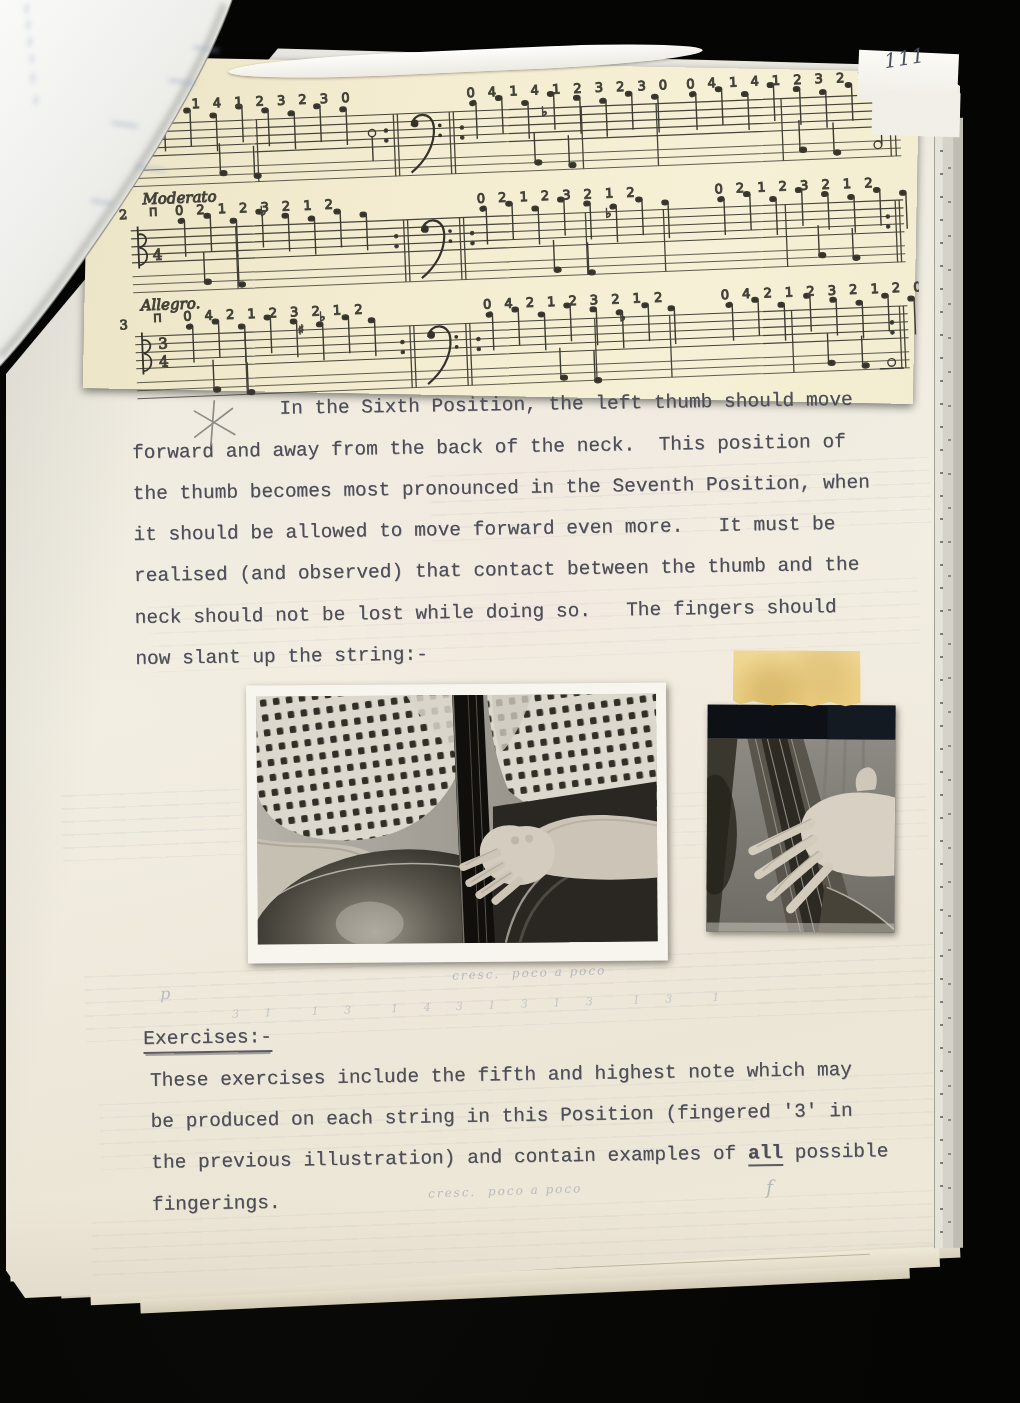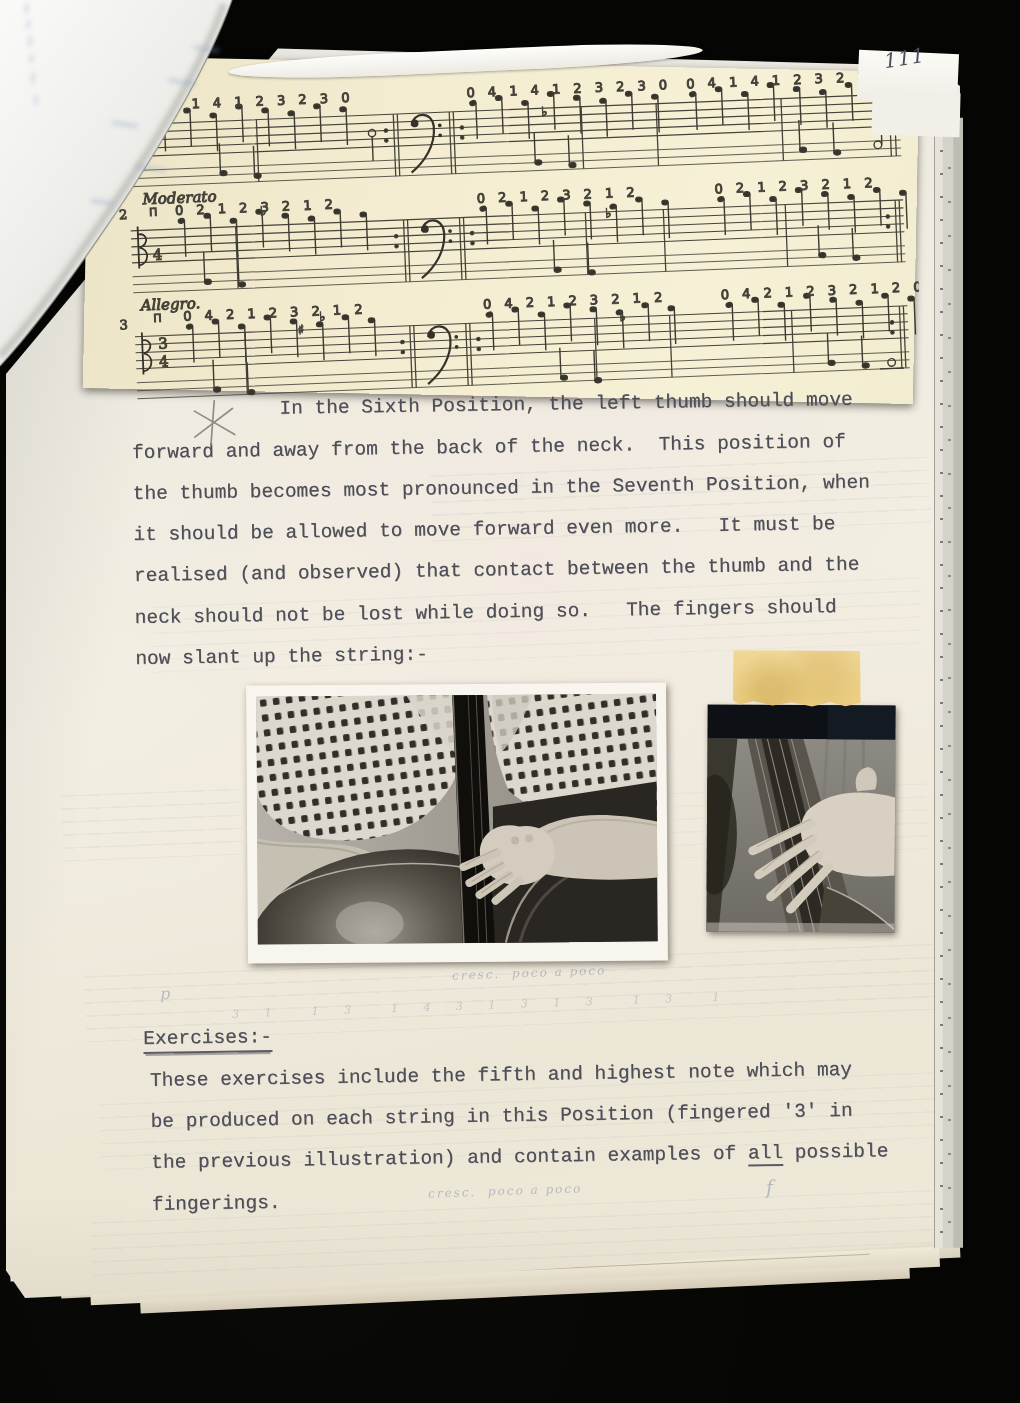--- a/index.html
+++ b/index.html
@@ -60,21 +60,21 @@
   .cornerA{left:858px;top:52px;width:100px;height:50px;z-index:7;background:linear-gradient(#fbfaf5,#efede6);transform:rotate(2.5deg);}
   .cornerB{left:872px;top:92px;width:88px;height:44px;z-index:7;background:#f1efe7;transform:rotate(1.5deg);}
   .pageNum{left:884px;top:46px;z-index:8;font-family:"DejaVu Serif",serif;font-size:20px;color:#49505e;
     transform:rotate(-9deg) skewX(-14deg);letter-spacing:1px;}
 
   
   .typedLayer{left:0;top:0;width:1020px;height:1403px;z-index:4;transform:rotate(-0.9deg);transform-origin:140px 640px;pointer-events:none;}
   .tline{position:absolute;font-family:"Liberation Mono",monospace;font-size:19.5px;color:#4e4e58;
     white-space:pre;text-shadow:0.4px 0.4px 0.6px rgba(80,80,92,.55);}
   .hUnder{border-bottom:2.5px solid rgba(75,75,85,.9);padding-bottom:2px;box-shadow:0 4px 0 -2px rgba(75,75,85,.45);}
-  .uWord{border-bottom:2px solid rgba(75,75,85,.9);}
+  .uWord{border-bottom:2px solid rgba(75,75,85,.9);font-weight:bold;}
 
   
   .photoL{left:247px;top:684px;width:420px;height:278px;z-index:4;background:#f7f5ee;
     padding:0;box-shadow:2px 3px 7px rgba(35,30,20,.5);transform:rotate(-0.4deg);}
   .photoL svg{position:absolute;left:10px;top:11px;}
   .photoR{left:707px;top:705px;width:188px;height:227px;z-index:4;box-shadow:2px 3px 6px rgba(35,30,20,.5);transform:rotate(0.3deg);background:#777;}
   .photoR svg{position:absolute;left:0;top:0;}
   .tape{left:733px;top:650px;width:128px;height:58px;z-index:5;transform:rotate(0.6deg);
     background:
       radial-gradient(circle at 30% 70%, rgba(185,145,60,.3) 0 12%, rgba(185,145,60,0) 40%),

